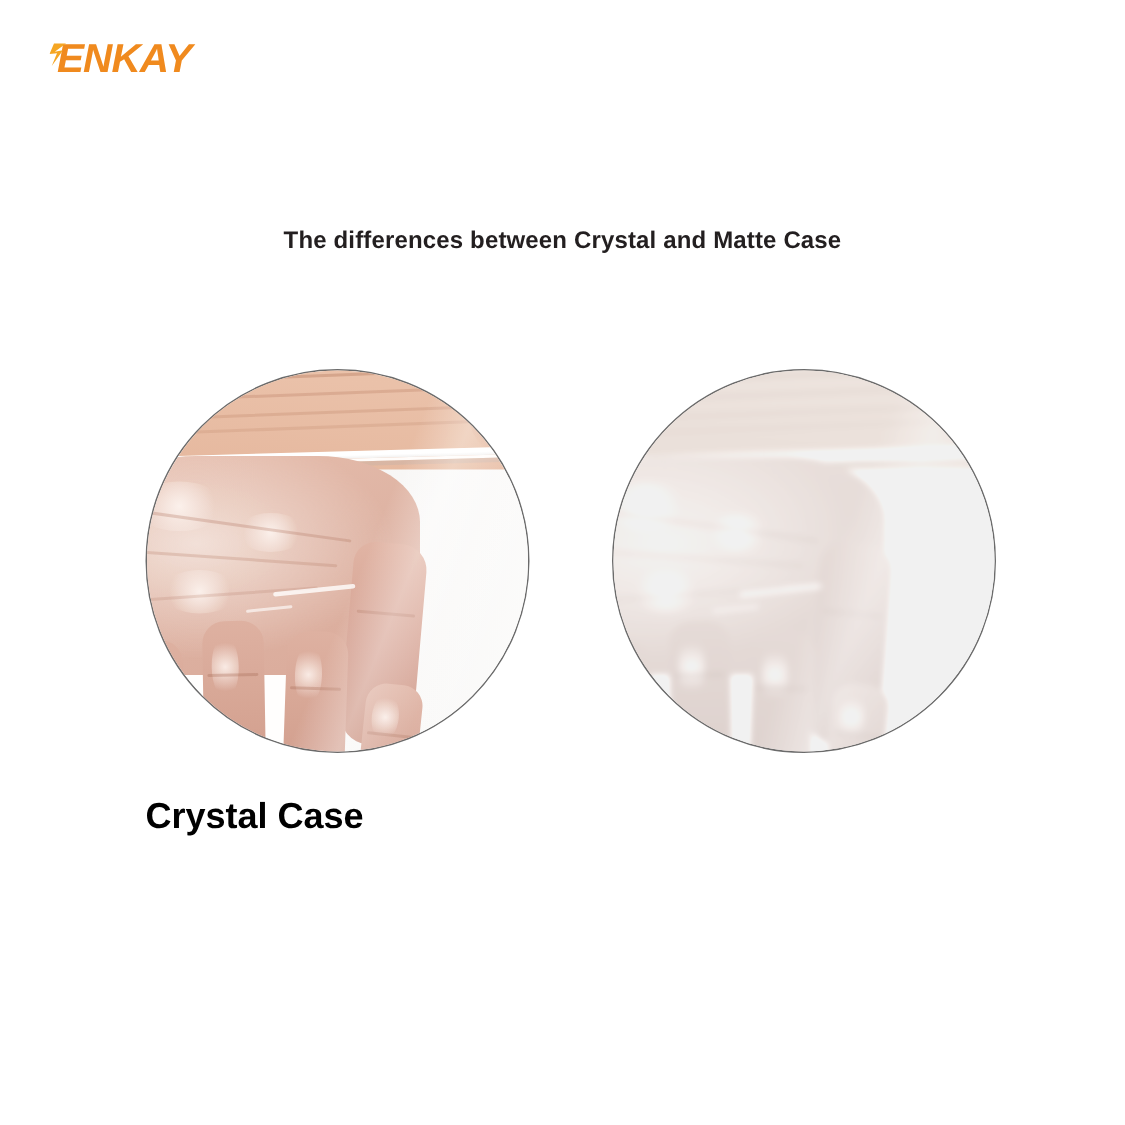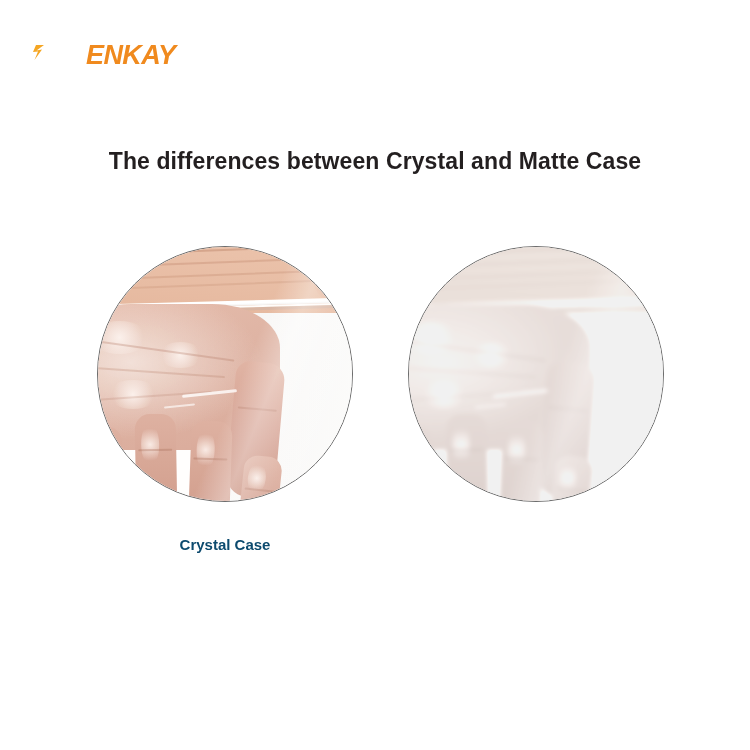--- a/index.html
+++ b/index.html
@@ -17,26 +17,25 @@
     width: 750px;
     height: 750px;
     background: #ffffff;
     overflow: hidden;
   }
 
   
   #brand-logo {
     position: absolute;
     left: 33px;
-    top: 40px;
+    top: 24px;
     height: 30px;
     display: flex;
     align-items: center;
     user-select: none;
-    gap: 48px;
   }
   #brand-logo .logo-mark {
     position: relative;
     width: 12px;
     height: 22px;
     margin-right: -7px;
     z-index: 2;
   }
   #brand-logo .logo-mark svg { display: block; }
   #brand-logo .logo-word {
@@ -52,21 +51,21 @@
 
   
   #page-title {
     position: absolute;
     left: 0;
     top: 146px;
     width: 750px;
     text-align: center;
     font-family: "Liberation Sans", sans-serif;
     font-weight: bold;
-    font-size: 23px;
+    font-size: 16px;
     line-height: 30px;
     letter-spacing: 0.1px;
     color: #231f20;
     white-space: nowrap;
   }
 
   
   #comparison {
     position: absolute;
     left: 0;
@@ -303,26 +302,26 @@
     background: rgba(255,255,255,0.40);
     pointer-events: none;
   }
 
   
   .caption {
     position: absolute;
     top: 286px;
     left: 0;
     width: 256px;
-    text-align: center;
+    text-align: left;
     font-family: "Liberation Sans", sans-serif;
     font-weight: bold;
-    font-size: 15px;
+    font-size: 24px;
     line-height: 26px;
-    color: #0c4a6e;
+    color: #000000;
     white-space: nowrap;
   }
 </style>
 </head>
 <body>
 
 <div id="page">
 
   <div id="brand-logo">
     <span class="logo-mark">

